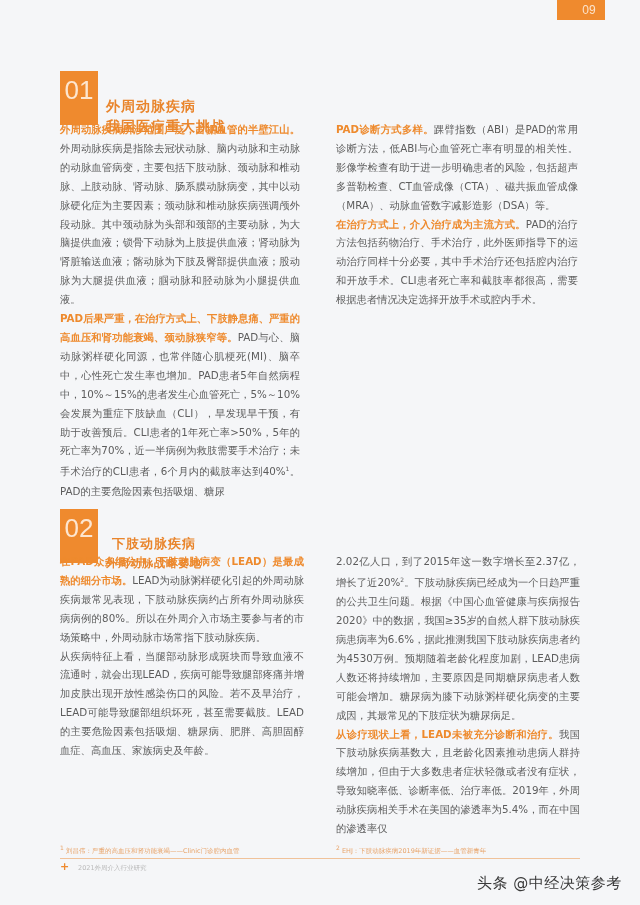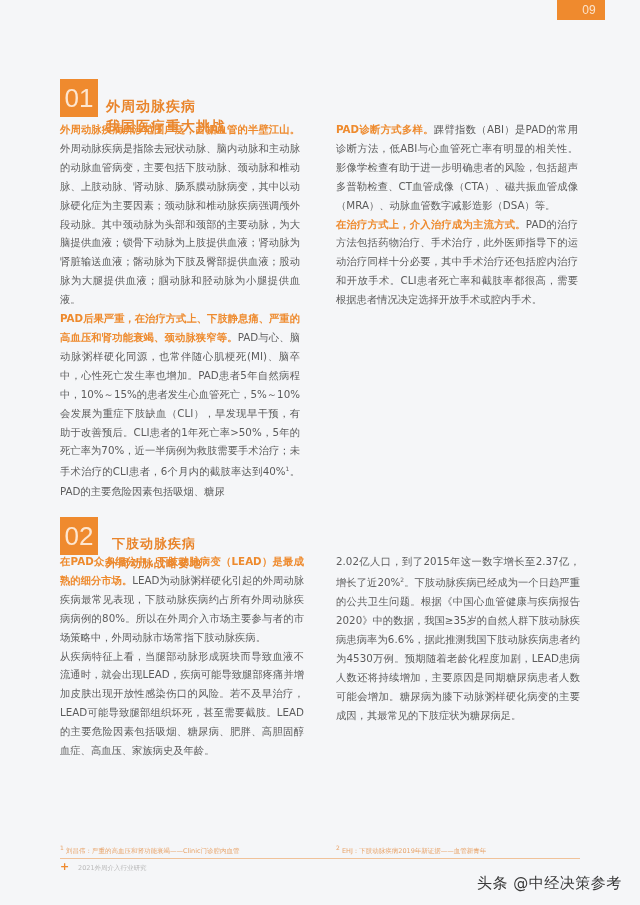--- a/index.html
+++ b/index.html
@@ -6,21 +6,21 @@
   body {
     width:640px; height:905px; background:#f5f6f8; position:relative; overflow:hidden;
     font-family:"DejaVu Sans", "Liberation Sans", sans-serif; color:#555;
   }
   .page-num {
     position:absolute; left:557px; top:0; width:32px; height:20px; background:#ef8a2e;
     color:#fbe3cc; font-size:12px; text-align:center; line-height:20px; font-family:Liberation Sans, sans-serif;padding-left:16px;
   }
   .sec-head { position:absolute; display:flex; align-items:center; }
   .sec-num {
-    width:38px; height:38px; background:#ef8a2e; color:#fde6d0; font-size:26px;
+    width:38px; height:54px; background:#ef8a2e; color:#fde6d0; font-size:26px;
     line-height:38px; text-align:center; font-family:"Liberation Sans", sans-serif; font-weight:300;
   }
   .sec-titles { margin-left:8px;margin-top:36px; }
   .sec-title {
     color:#e9852c; font-weight:bold; line-height:20px; letter-spacing:1px;
   }
   .col {
     position:absolute; font-size:10.3px; line-height:18.9px; text-align:justify; color:#5c5c5c;
   }
   .col p { margin:0; }
@@ -68,20 +68,21 @@
   </div>
 </div>
 
 <div class="col" style="left:60px; top:552px; width:244px;">
   <p><span class="hl">在PAD众多细分中，下肢动脉病变（LEAD）是最成熟的细分市场。</span><span>LEAD为动脉粥样硬化引起的外周动脉疾病最常见表现，下肢动脉疾病约占所有外周动脉疾病病例的80%。所以在外周介入市场主要参与者的市场策略中，外周动脉市场常指下肢动脉疾病。</span></p>
   <p><span>从疾病特征上看，当腿部动脉形成斑块而导致血液不流通时，就会出现LEAD，疾病可能导致腿部疼痛并增加皮肤出现开放性感染伤口的风险。若不及早治疗，LEAD可能导致腿部组织坏死，甚至需要截肢。LEAD的主要危险因素包括吸烟、糖尿病、肥胖、高胆固醇血症、高血压、家族病史及年龄。</span></p>
 </div>
 
 <div class="col" style="left:336px; top:552px; width:244px;">
   <p><span>2.02亿人口，到了2015年这一数字增长至2.37亿，增长了近20%</span><span class="sup">2</span><span>。下肢动脉疾病已经成为一个日趋严重的公共卫生问题。根据《中国心血管健康与疾病报告2020》中的数据，我国≥35岁的自然人群下肢动脉疾病患病率为6.6%，据此推测我国下肢动脉疾病患者约为4530万例。预期随着老龄化程度加剧，LEAD患病人数还将持续增加，主要原因是同期糖尿病患者人数可能会增加。糖尿病为膝下动脉粥样硬化病变的主要成因，其最常见的下肢症状为糖尿病足。</span></p>
+  <p><span class="hl">从诊疗现状上看，LEAD未被充分诊断和治疗。</span><span>我国下肢动脉疾病基数大，且老龄化因素推动患病人群持续增加，但由于大多数患者症状轻微或者没有症状，导致知晓率低、诊断率低、治疗率低。2019年，外周动脉疾病相关手术在美国的渗透率为5.4%，而在中国的渗透率仅</span></p>
 </div>
 
 <div class="footnote" style="left:60px; top:843px;">
   <span class="sup">1</span>
   <span>刘昌伟：严重的高血压和肾功能衰竭——Clinic门诊腔内血管</span>
 </div>
 <div class="footnote" style="left:336px; top:843px;">
   <span class="sup">2</span>
   <span>EHJ：下肢动脉疾病2019年新证据——血管新青年</span>
 </div>

